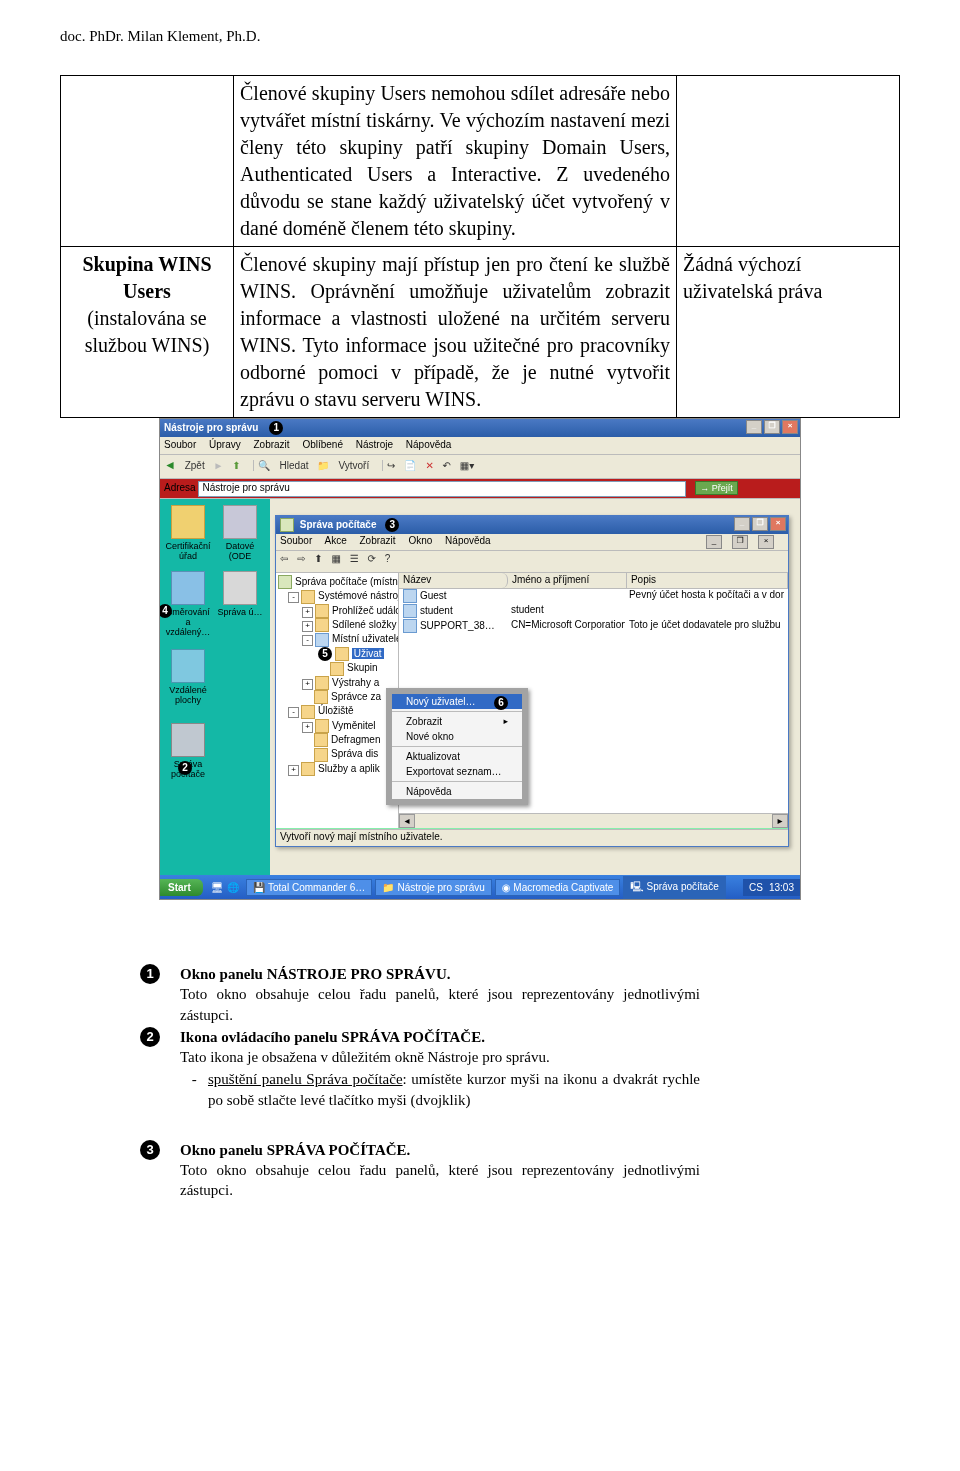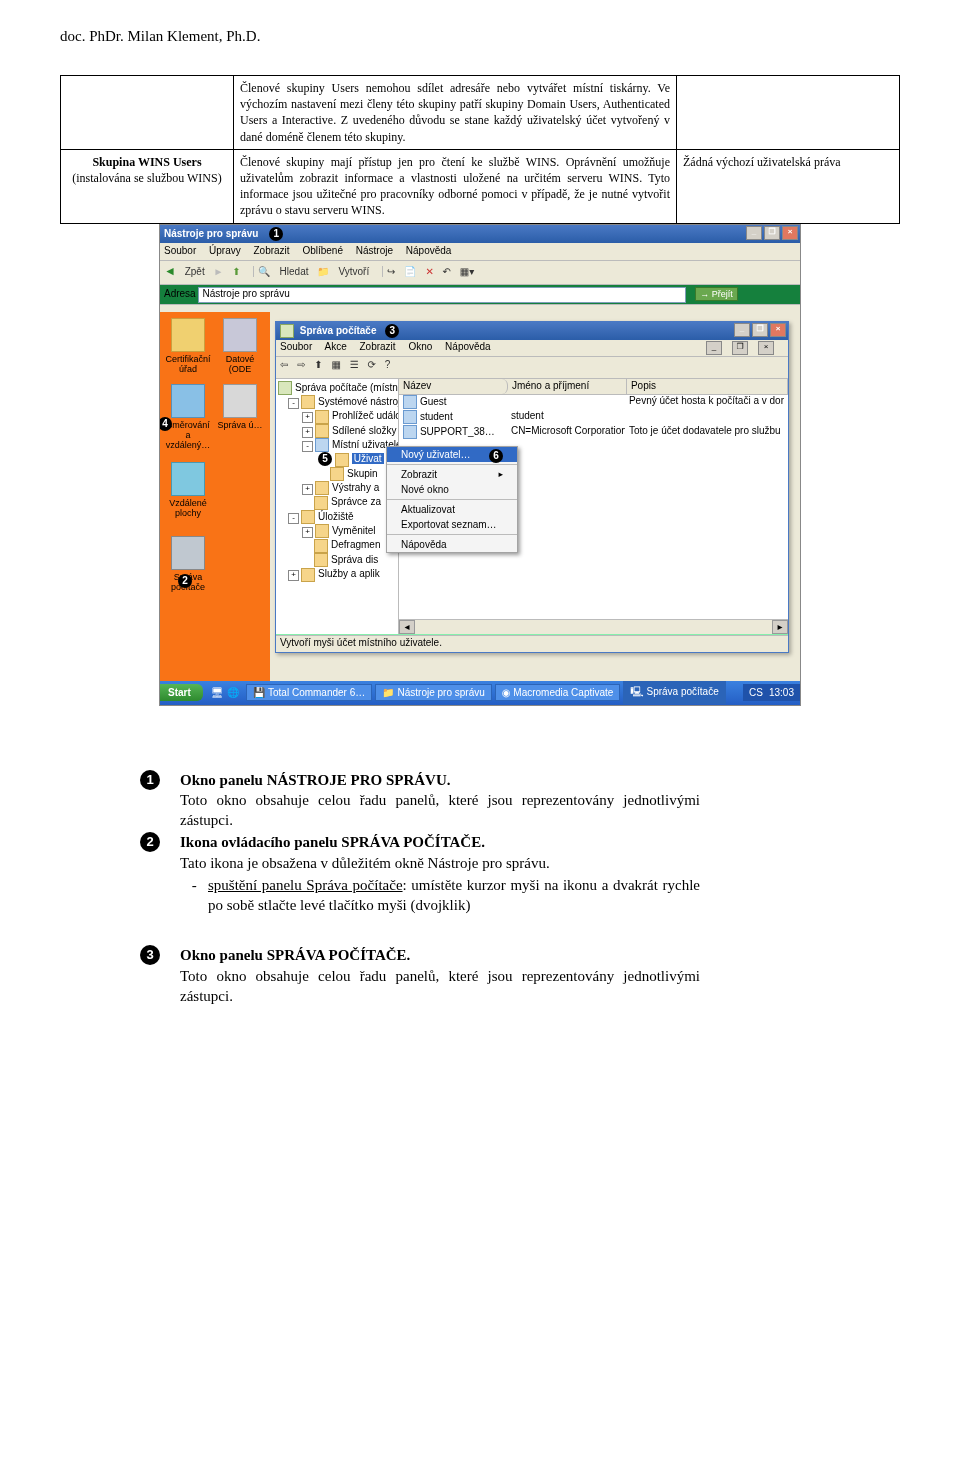--- a/index.html
+++ b/index.html
@@ -20,21 +20,21 @@
   }
   table.main-table {
     border-collapse: collapse;
     width: 100%;
     table-layout: fixed;
   }
   table.main-table td {
     border: 1px solid #000;
     padding: 4px 6px;
     vertical-align: top;
-    font-size: 12px;
+    font-size: 20px;
     line-height: 1.35;
     font-family: Liberation Serif, serif;
   }
   .col1 { width: 160px; text-align: center; }
   .col2 { width: 430px; text-align: justify; }
   .col3 { width: 210px; }
   .col1 b { font-weight: bold; }
   .section-heading {
     font-size: 20px;
     font-weight: bold;
@@ -79,29 +79,28 @@
   .explorer-menu span { margin-right:10px; }
   .explorer-toolbar {
     position:absolute; top:36px; left:0; right:0; height:24px;
     background:#ece9d8; border-bottom:1px solid #bbb;
     padding:3px 4px; box-sizing:border-box;
   }
   .tb-btn { display:inline-block; margin-right:6px; color:#333; }
   .tb-green { color:#2b8a2b; font-size:12px; }
   .explorer-addr {
     position:absolute; top:60px; left:0; right:0; height:20px;
-    background:#15803d; border-bottom:1px solid #bbb;
+    background:#b91c1c; border-bottom:1px solid #bbb;
     padding:2px 4px; box-sizing:border-box;
   }
   .addrbox { display:inline-block; width:480px; height:14px; background:#fff; border:1px solid #7f9db9; font-size:10px; padding:0 3px; }
   .go-btn { display:inline-block; margin-left:6px; background:#6aa84f; color:#fff; padding:1px 4px; border:1px solid #3a7a2a; font-size:9px;}
   .desktop-area {
     position:absolute; top:80px; left:0; width:110px; bottom:24px;
-    background:#f97316;
-    margin-top:7px;
+    background:#14b8a6;
   }
   .desktop-area .di { position:absolute; width:48px; text-align:center; font-size:9px; }
   .di .ibox { width:32px; height:32px; margin:0 auto 2px; }
   
   .mmc {
     position:absolute; top:96px; left:115px; width:512px; height:330px;
     background:#86efac; border:1px solid #4a79c4; box-shadow:2px 2px 4px rgba(0,0,0,0.3);
   }
   .mmc-title {
     height:18px; background:linear-gradient(#4a79c4,#2b5da8); color:#fff;
@@ -133,22 +132,22 @@
   }
   .list-head {
     display:flex; background:#ece9d8; border-bottom:1px solid #bbb; height:16px; box-sizing:border-box;
   }
   .list-head div { border-right:1px solid #bbb; padding:1px 4px; }
   .lh1{width:100px;border-radius:6px;} .lh2{width:110px;} .lh3{flex:1;}
   .row { display:flex; height:15px; }
   .row div { padding:0 4px; white-space:nowrap; overflow:hidden; }
   .rc1{width:100px;} .rc2{width:110px;} .rc3{flex:1;}
   .ctx {
-    position:absolute; background:#f4f4f4; border:1px solid #a3a3a3;
-    box-shadow:2px 2px 4px rgba(0,0,0,0.4); font-size:10px; z-index:50;
+    position:absolute; background:#f4f4f4; border:6px solid #a3a3a3;
+    box-shadow:2px 2px 4px rgba(0,0,0,0.4); font-size:10px; z-index:50;margin-top:48px;
   }
   .ctx .mi { padding:2px 14px; white-space:nowrap; }
   .ctx .mi.hi { background:#316ac5; color:#fff; }
   .ctx .sep { border-top:1px solid #bbb; margin:2px 0; }
   .ctx .arrow::after { content:"▸"; float:right; margin-left:10px; font-size:9px;}
   .mmc-status {
     position:absolute; bottom:0; left:0; right:0; height:17px;
     background:#ece9d8; border-top:1px solid #bbb; padding:1px 4px; font-size:10px; box-sizing:border-box;
   }
   .taskbar {
@@ -351,21 +350,21 @@
           <div class="sep"></div>
           <div class="mi arrow">Zobrazit</div>
           <div class="mi">Nové okno</div>
           <div class="sep"></div>
           <div class="mi">Aktualizovat</div>
           <div class="mi">Exportovat seznam…</div>
           <div class="sep"></div>
           <div class="mi">Nápověda</div>
         </div>
 
-        <div class="mmc-status">Vytvoří myši účet místního uživatele.</div>
+        <div class="mmc-status">Vytvoří nový mají místního uživatele.</div>
       </div>
 
       
       <div class="taskbar">
         <div class="start">Start</div>
         <span style="margin:0 4px;">🖥</span>
         <span style="margin-right:6px;">🌐</span>
         <div class="tbtn">💾 <span>Total Commander 6…</span></div>
         <div class="tbtn">📁 <span>Nástroje pro správu</span></div>
         <div class="tbtn">◉ <span>Macromedia Captivate</span></div>

